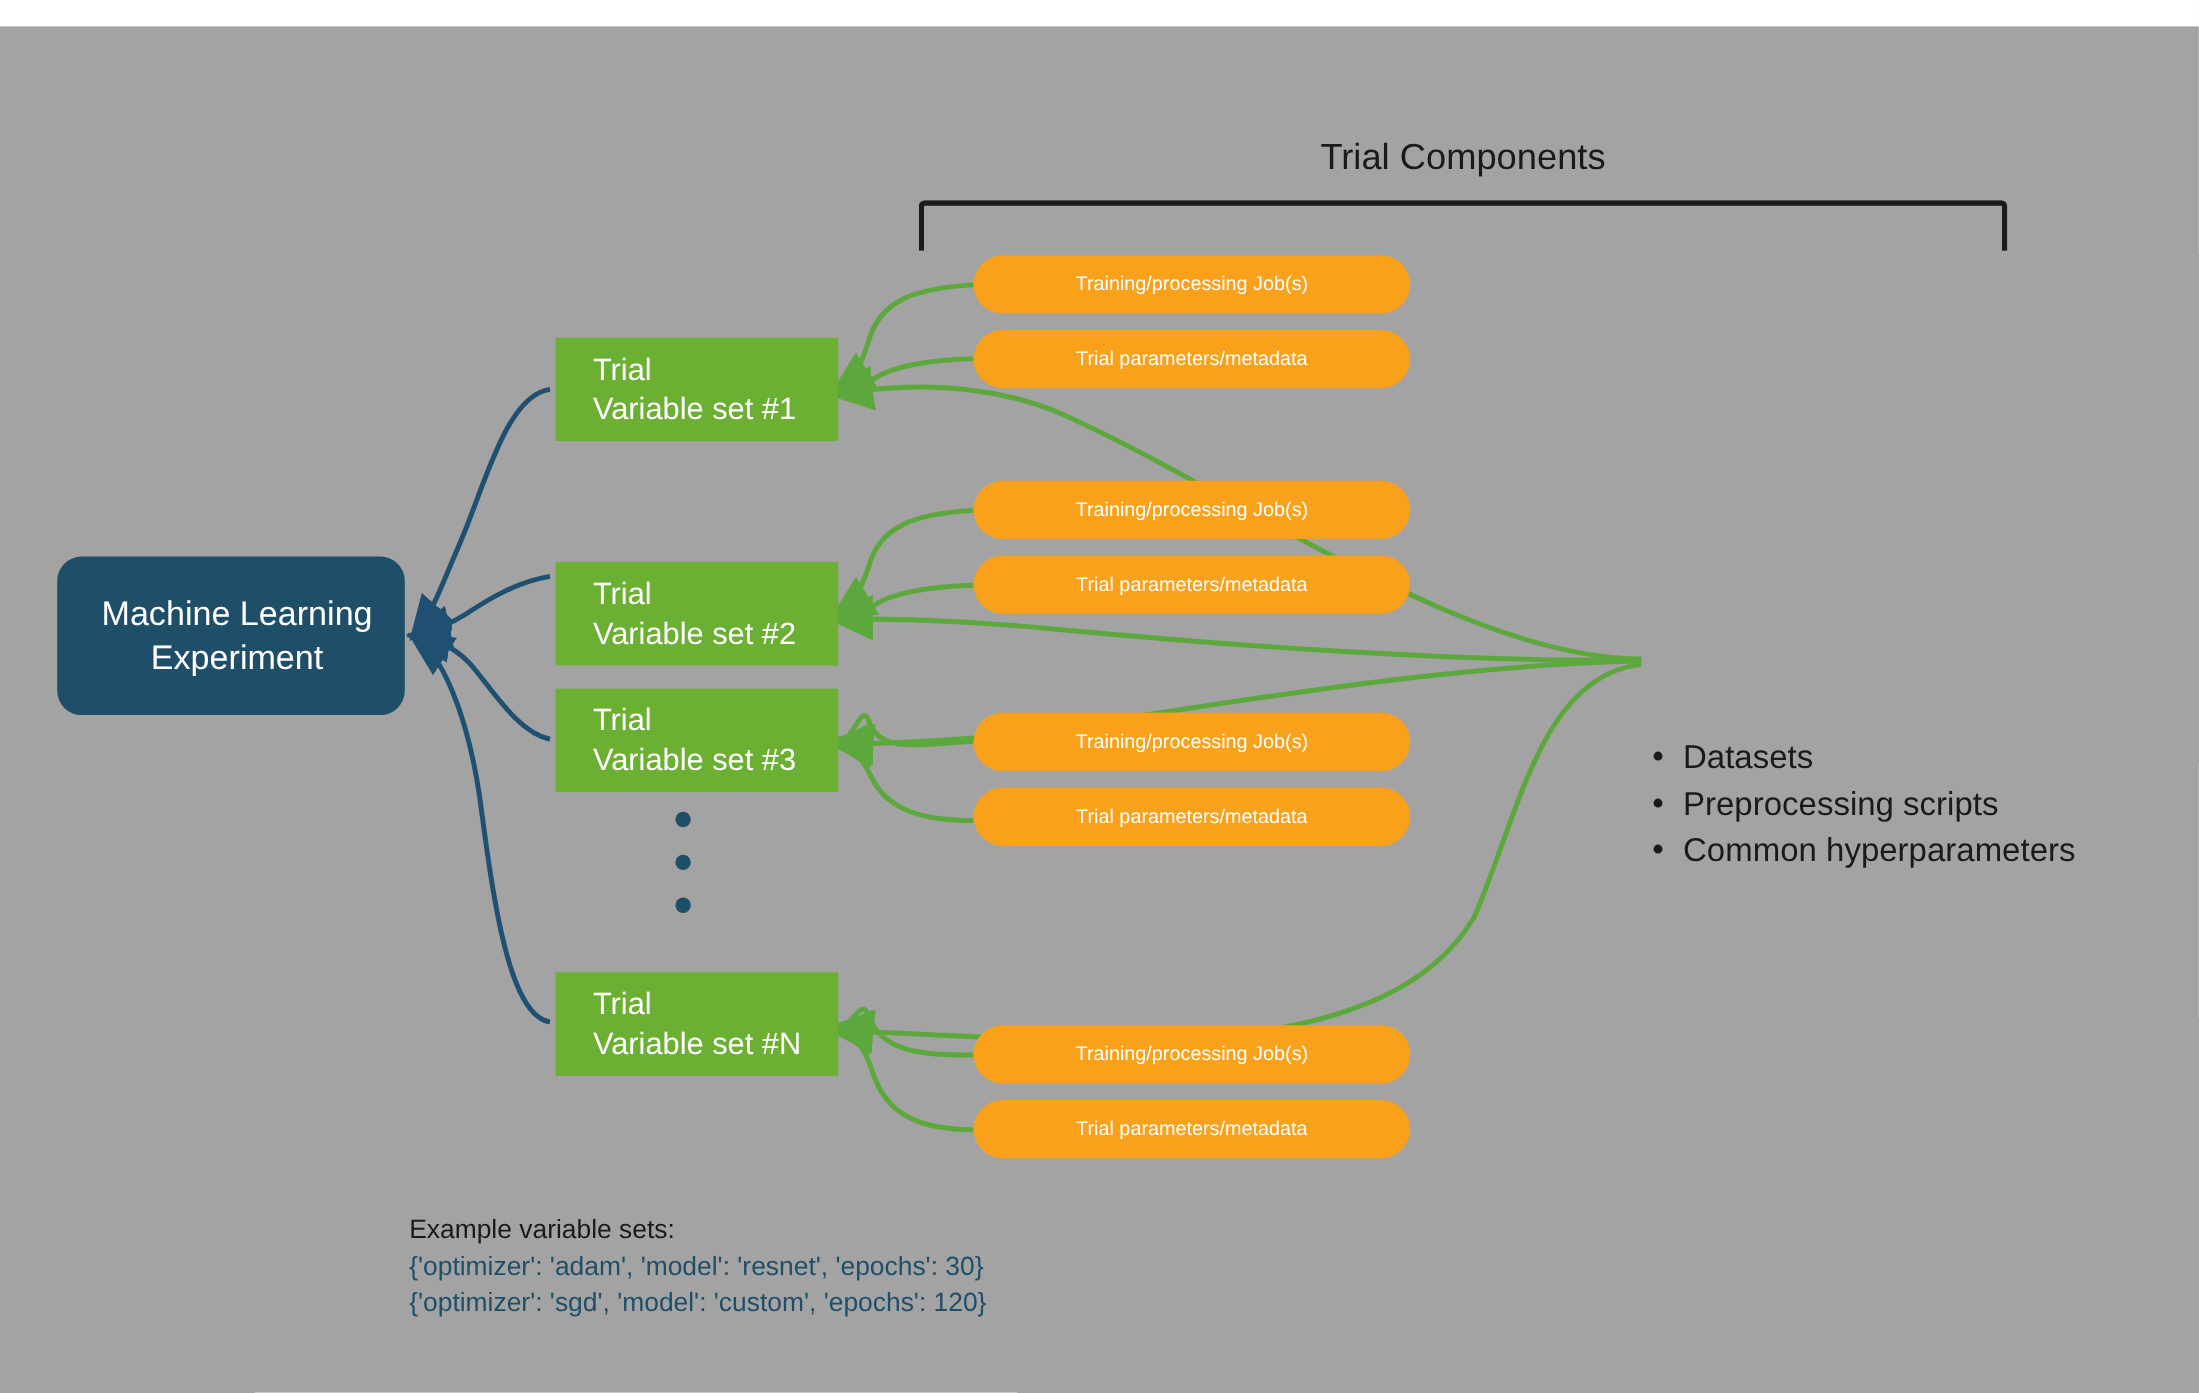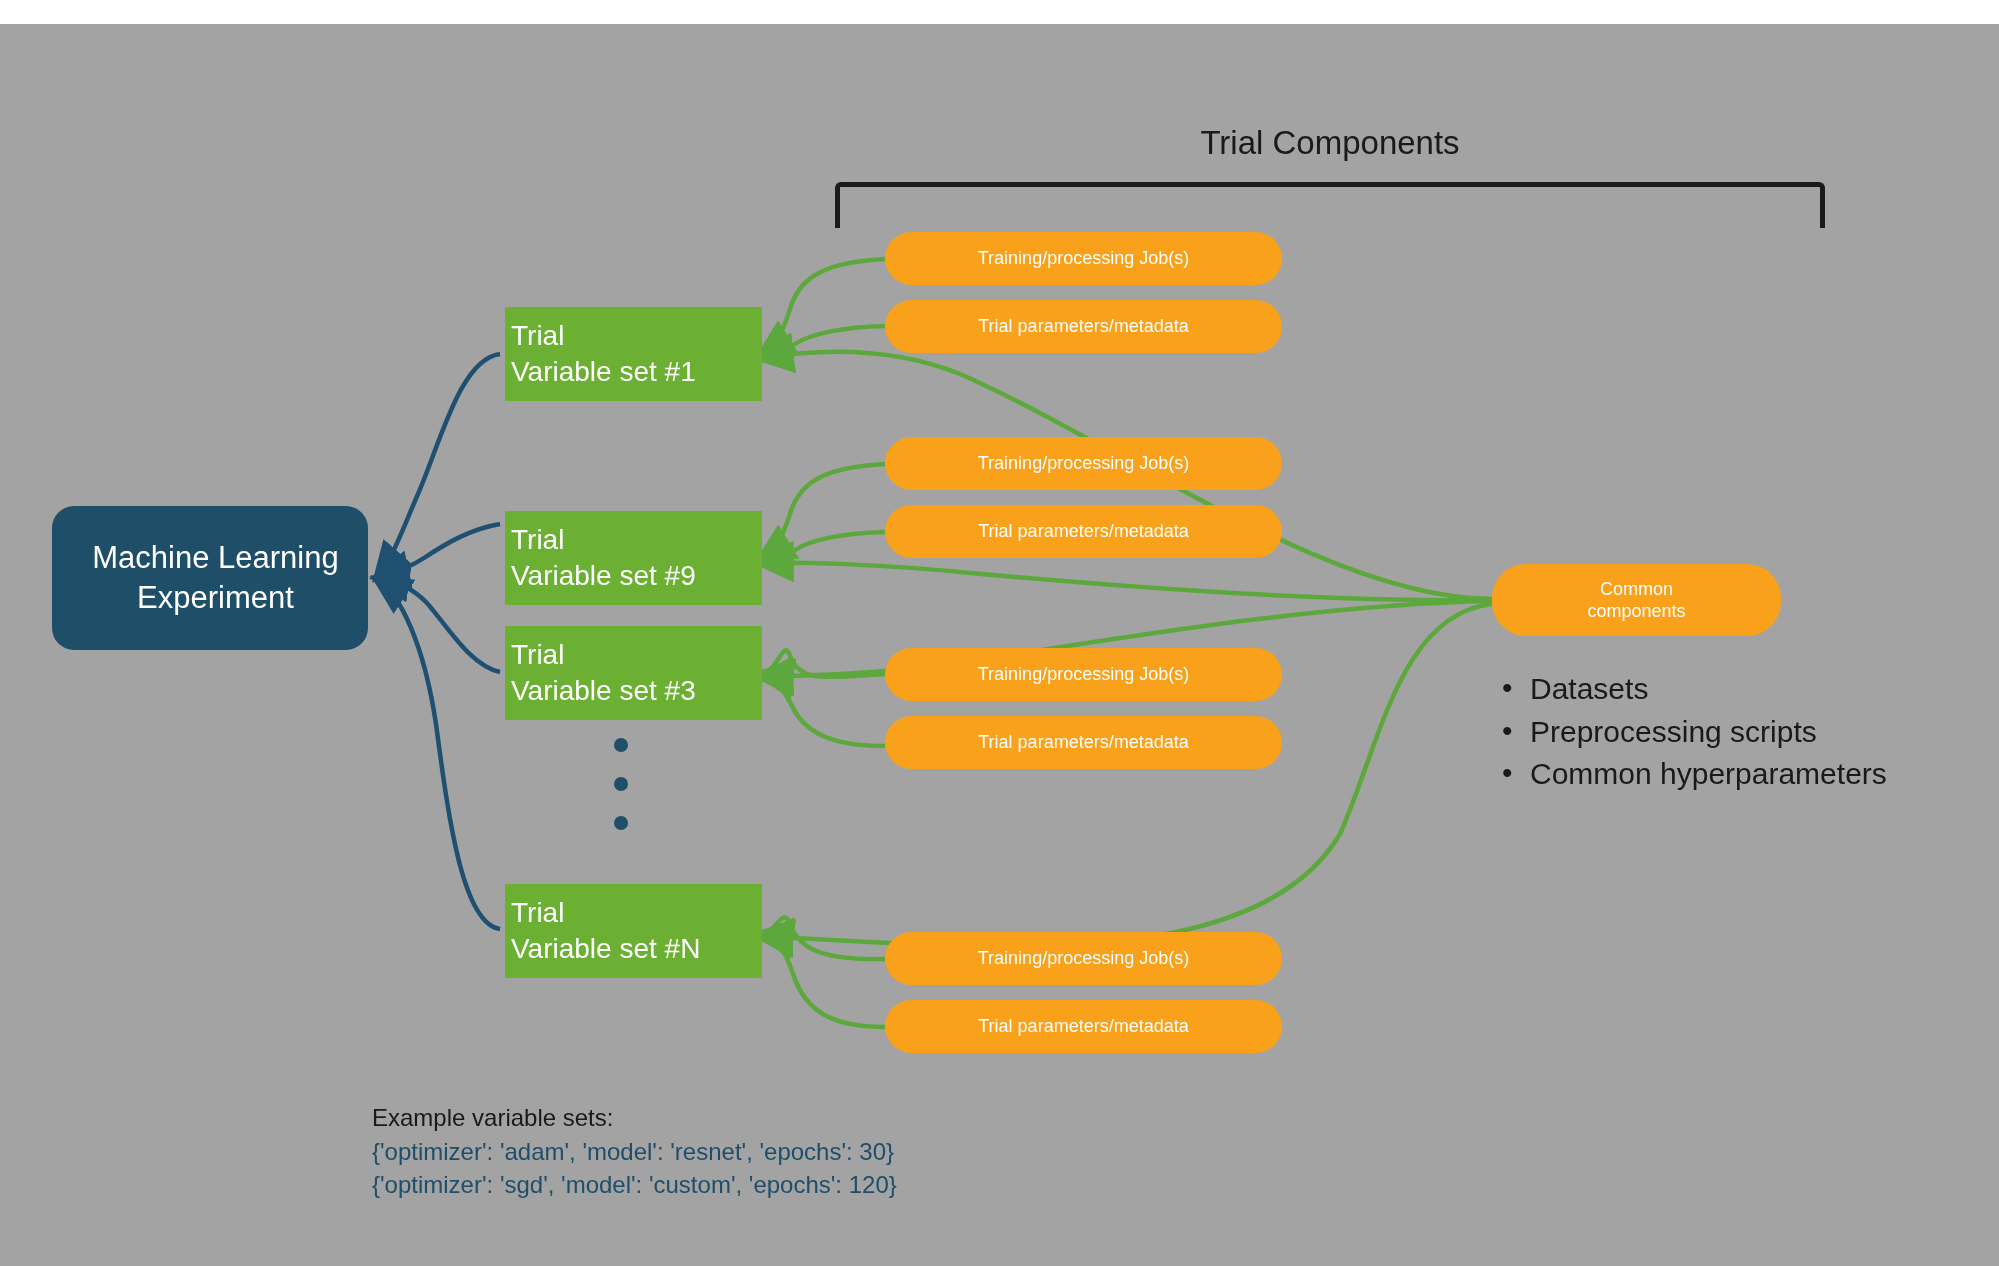--- a/index.html
+++ b/index.html
@@ -44,21 +44,21 @@
     align-items: center;
     text-align: center;
     font-size: 31px;
     line-height: 1.28;
     padding-left: 11px;
   }
   
   .trial-node {
     background: #6CB033;
     align-items: flex-start;
-    padding-left: 6px;
+    padding-left: 34px;
     font-size: 28px;
     line-height: 1.30;
   }
   .trial-node .line1 { display:block; }
   .trial-node .line2 { display:block; }
   
   .pill {
     position: absolute;
     background: #F9A11B;
     border-radius: 28px;
@@ -184,21 +184,21 @@
     <span>Experiment</span>
   </div>
 
   <div class="node trial-node" style="left:505px; top:283px; width:257px; height:94px;">
     <span class="line1">Trial</span>
     <span class="line2">Variable set #1</span>
   </div>
 
   <div class="node trial-node" style="left:505px; top:487px; width:257px; height:94px;">
     <span class="line1">Trial</span>
-    <span class="line2">Variable set #9</span>
+    <span class="line2">Variable set #2</span>
   </div>
 
   <div class="node trial-node" style="left:505px; top:602px; width:257px; height:94px;">
     <span class="line1">Trial</span>
     <span class="line2">Variable set #3</span>
   </div>
 
   <div class="node trial-node" style="left:505px; top:860px; width:257px; height:94px;">
     <span class="line1">Trial</span>
     <span class="line2">Variable set #N</span>
@@ -213,24 +213,20 @@
 
   <div class="pill" style="left:885px; top:413px; width:397px; height:53px;">Training/processing Job(s)</div>
   <div class="pill" style="left:885px; top:481px; width:397px; height:53px;">Trial parameters/metadata</div>
 
   <div class="pill" style="left:885px; top:624px; width:397px; height:53px;">Training/processing Job(s)</div>
   <div class="pill" style="left:885px; top:692px; width:397px; height:53px;">Trial parameters/metadata</div>
 
   <div class="pill" style="left:885px; top:908px; width:397px; height:53px;">Training/processing Job(s)</div>
   <div class="pill" style="left:885px; top:976px; width:397px; height:53px;">Trial parameters/metadata</div>
 
-  <div class="pill common" style="left:1492px; top:540px; width:289px; height:72px;">
-    <span>Common</span>
-    <span>components</span>
-  </div>
 
   <ul class="bullets" style="left:1498px; top:644px;">
     <li>Datasets</li>
     <li>Preprocessing scripts</li>
     <li>Common hyperparameters</li>
   </ul>
 
   <div class="footer" style="left:372px; top:1077px;">
     <span class="head">Example variable sets:</span>
     <span class="code">{'optimizer': 'adam', 'model': 'resnet', 'epochs': 30}</span>

